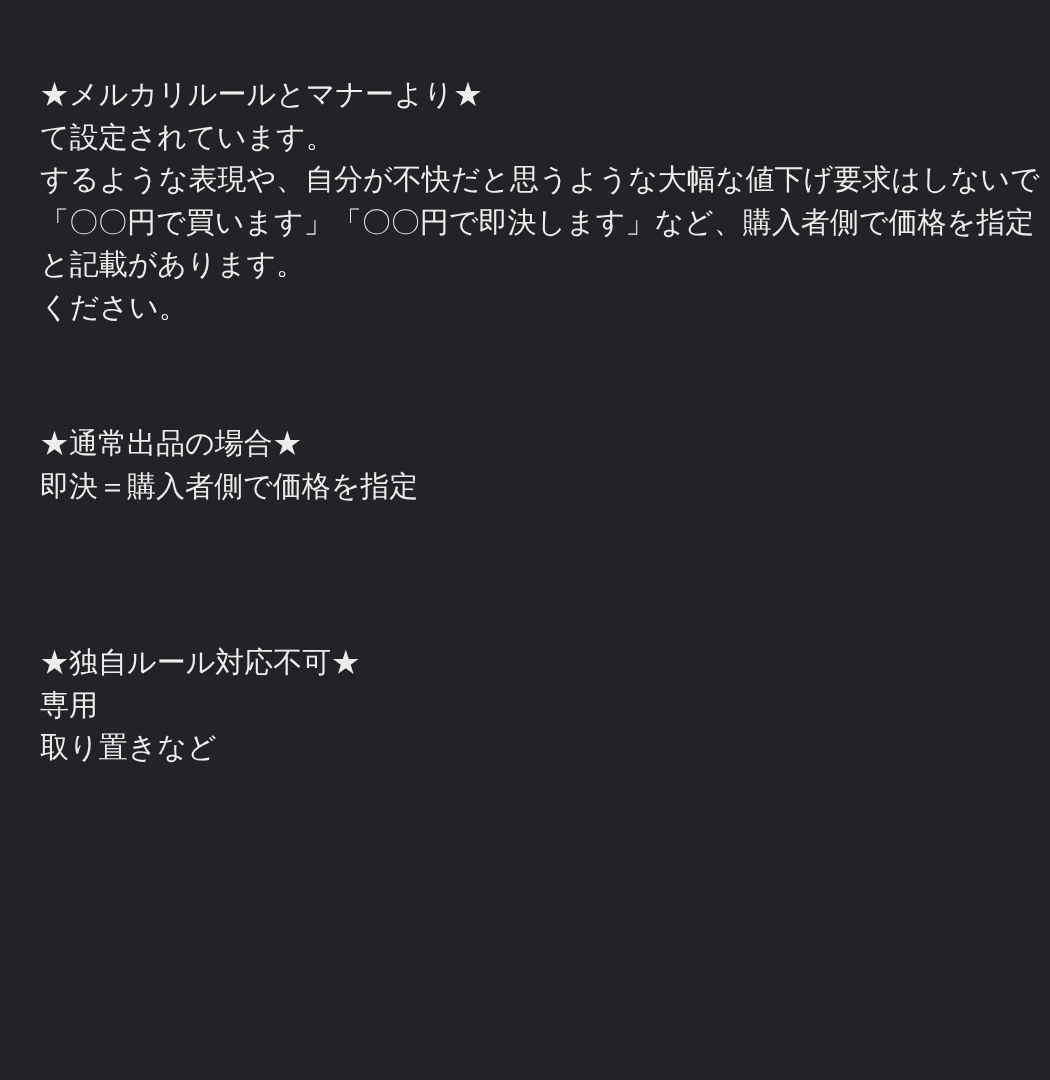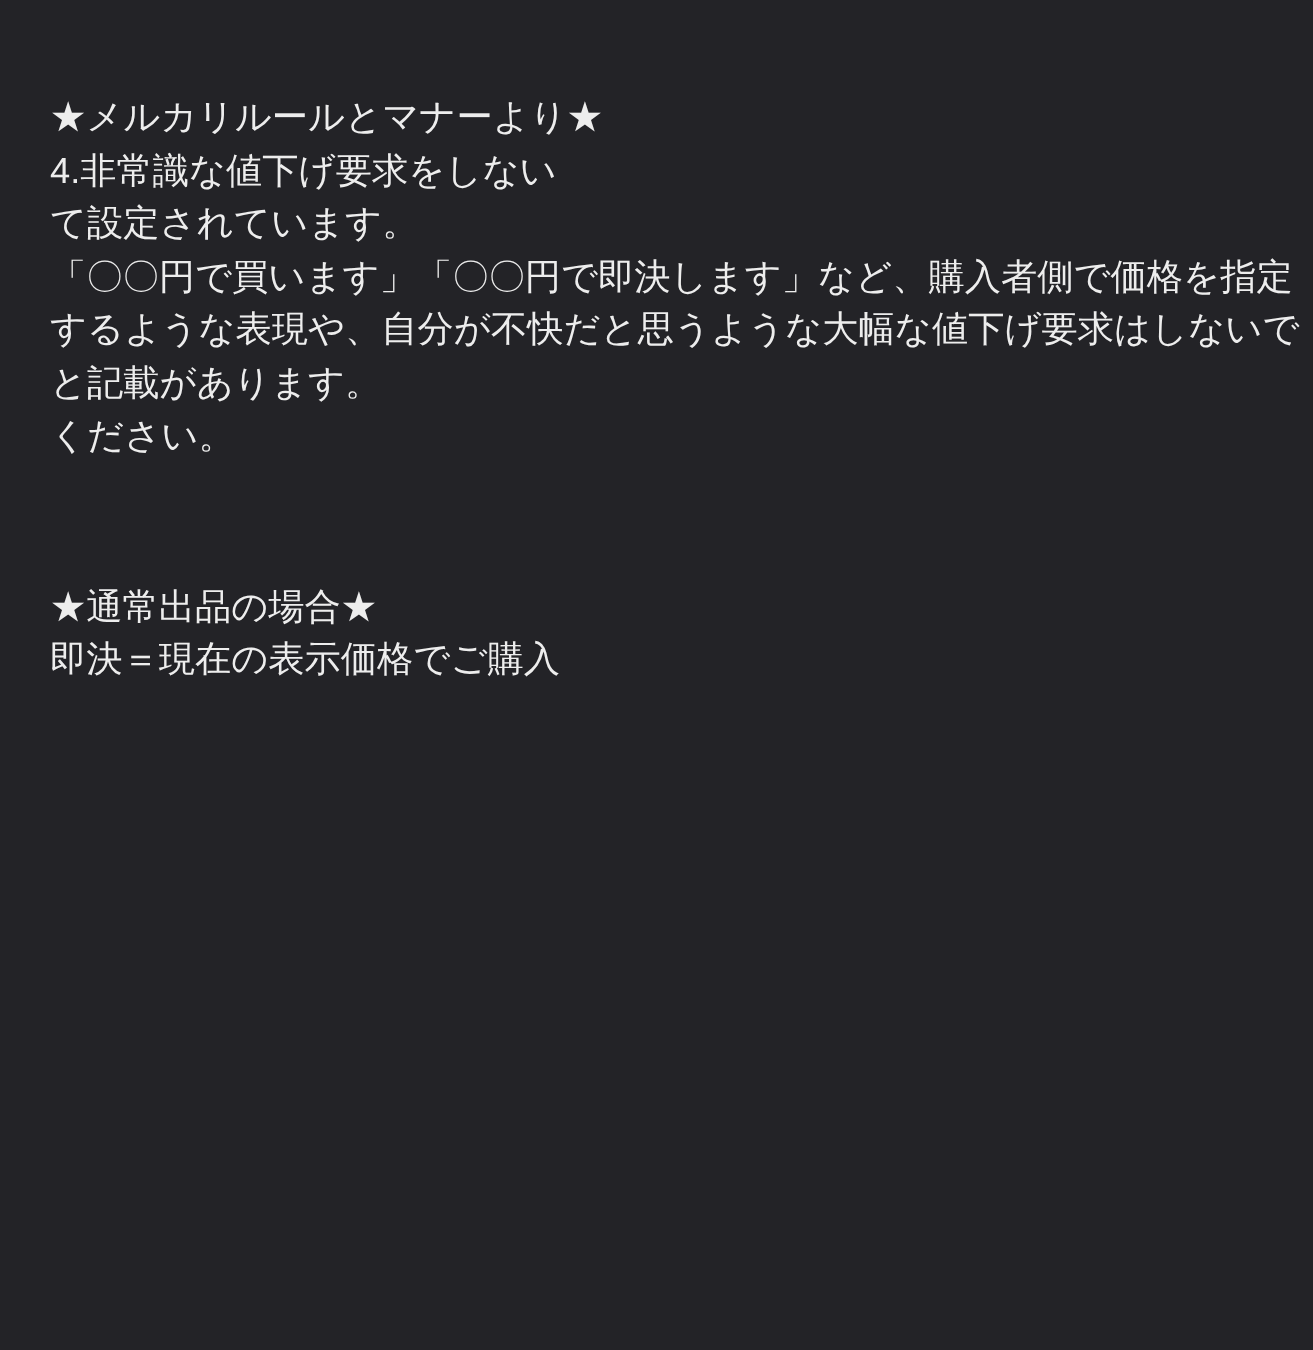--- a/index.html
+++ b/index.html
@@ -35,27 +35,31 @@
     height: 42.5px;
   }
 </style>
 </head>
 <body>
 
 <div class="canvas">
 
   <div class="section section-1">
     <div class="text-line">★メルカリルールとマナーより★</div>
-    <div class="text-line">4.非常識な値下げ要求をしない</div>
     <div class="text-line">て設定されています。</div>
+    <div class="text-line">するような表現や、自分が不快だと思うような大幅な値下げ要求はしないで</div>
     <div class="text-line">「〇〇円で買います」「〇〇円で即決します」など、購入者側で価格を指定</div>
-    <div class="text-line">するような表現や、自分が不快だと思うような大幅な値下げ要求はしないで</div>
     <div class="text-line">と記載があります。</div>
     <div class="text-line">ください。</div>
   </div>
 
   <div class="section section-2">
     <div class="text-line">★通常出品の場合★</div>
-    <div class="text-line">即決＝現在の表示価格でご購入</div>
+    <div class="text-line">即決＝購入者側で価格を指定</div>
   </div>
 
+  <div class="section section-3">
+    <div class="text-line">★独自ルール対応不可★</div>
+    <div class="text-line">専用</div>
+    <div class="text-line">取り置きなど</div>
+  </div>
 
 </div>
 
 </body></html>

